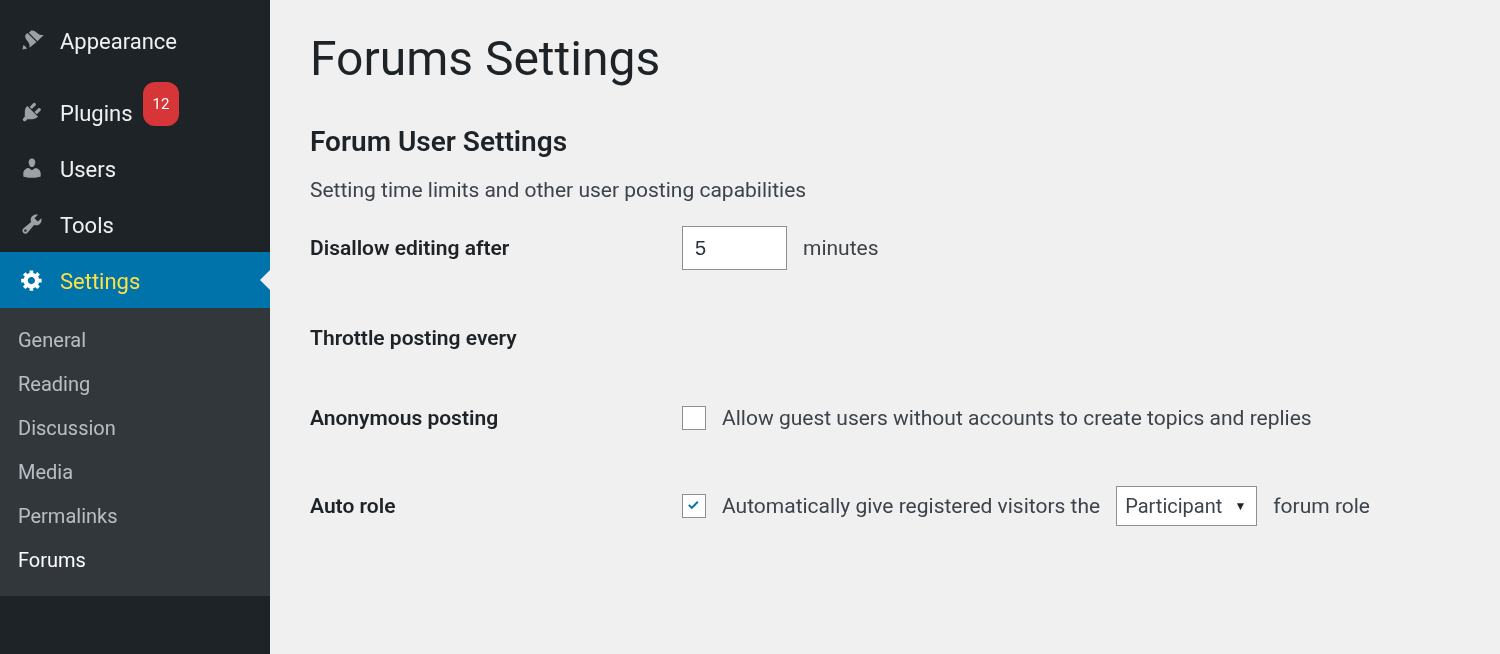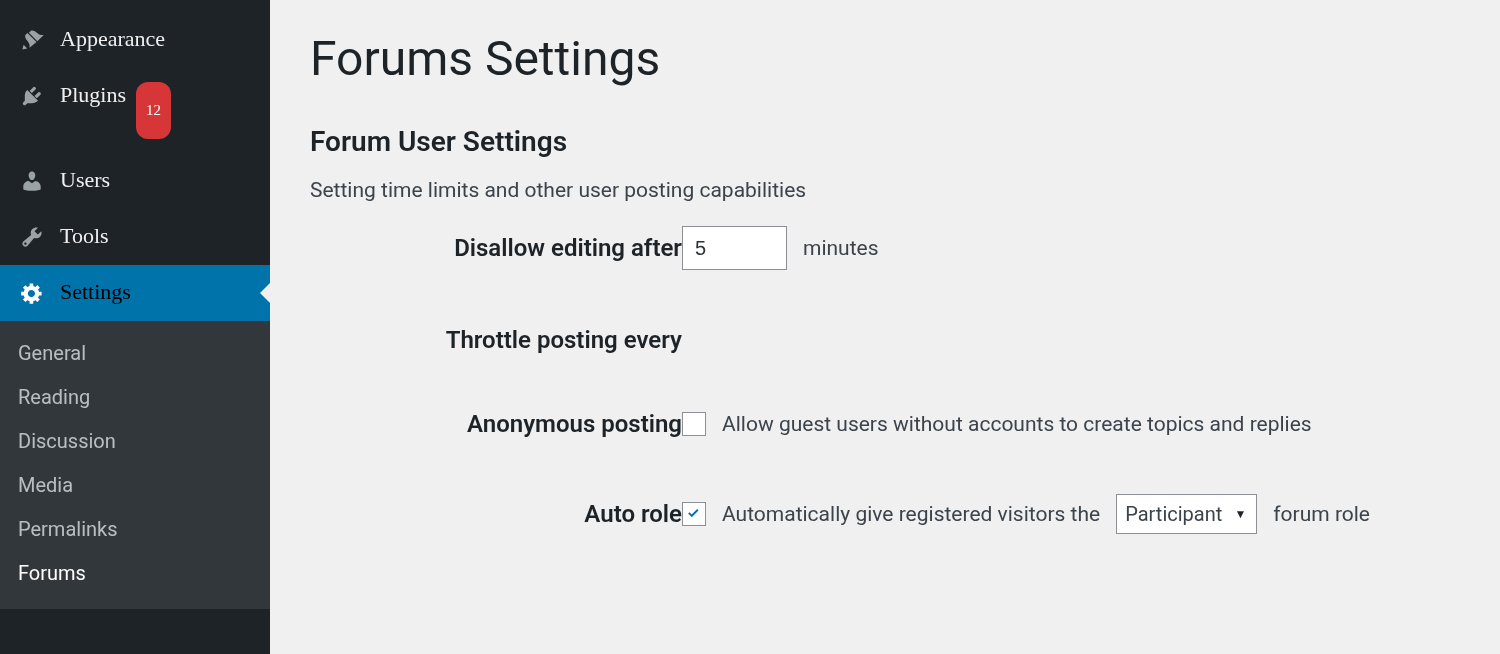--- a/index.html
+++ b/index.html
@@ -13,57 +13,56 @@
   color: #1d2327;
 }
 .sidebar {
   width: 270px;
   background: #1d2327;
   flex-shrink: 0;
   padding-top: 12px;
 }
 .menu-item {
   display: flex;
-  align-items: flex-start;
+  align-items: flex-end;
   padding: 14px 18px;
   color: #f0f0f1;
   font-size: 22px;
   cursor: pointer;
   position: relative;
-  font-family: Liberation Serif, serif;
 }
 .menu-item .icon {
   width: 28px;
   height: 28px;
   margin-right: 14px;
   display: flex;
   align-items: center;
   justify-content: center;
   color: rgba(240,246,252,0.6);
 }
 .menu-item.active {
   background: #0073aa;
-  color: #000000;
+  color: #fde047;
 }
 .menu-item.active .icon { color: #fff; }
 .menu-item.active::after {
   content: "";
   position: absolute;
   right: 0;
   top: 50%;
   transform: translateY(-50%);
   border: 10px solid transparent;
   border-right-color: #f0f0f1;
 }
 .badge {
   background: #d63638;
   color: #fff;
   font-size: 15px;
   border-radius: 12px;
-  padding: 20px 10px;
+  padding: 13px 10px;
   margin-left: 10px;
   font-weight: 400;
 }
 .submenu {
   background: #32373c;
   padding: 10px 0 14px 0;
 }
 .submenu-item {
   padding: 10px 18px 10px 18px;
   color: rgba(240,246,252,0.7);
@@ -96,25 +95,24 @@
   color: #3c434a;
   margin-bottom: 24px;
 }
 .form-row {
   display: flex;
   align-items: center;
   margin-bottom: 56px;
 }
 .form-label {
   width: 372px;
-  font-size: 24px;
+  font-size: 21px;
   font-weight: 600;
   color: #1d2327;
   flex-shrink: 0;
-  text-align: right;
 }
 .form-ctrl {
   display: flex;
   align-items: center;
   gap: 16px;
   font-size: 21px;
   color: #3c434a;
   flex-wrap: wrap;
 }
 .num-input {

